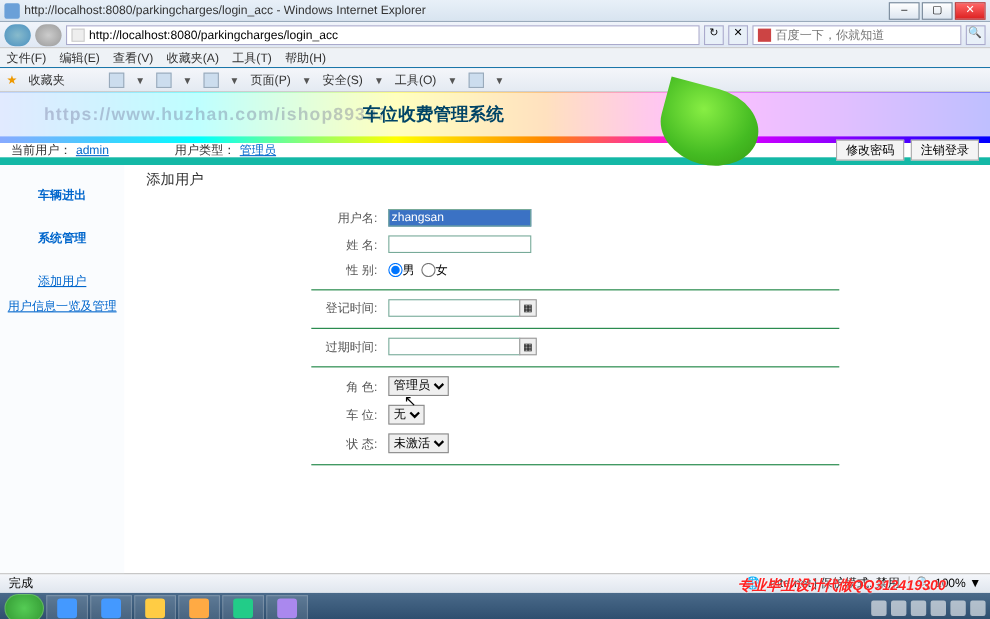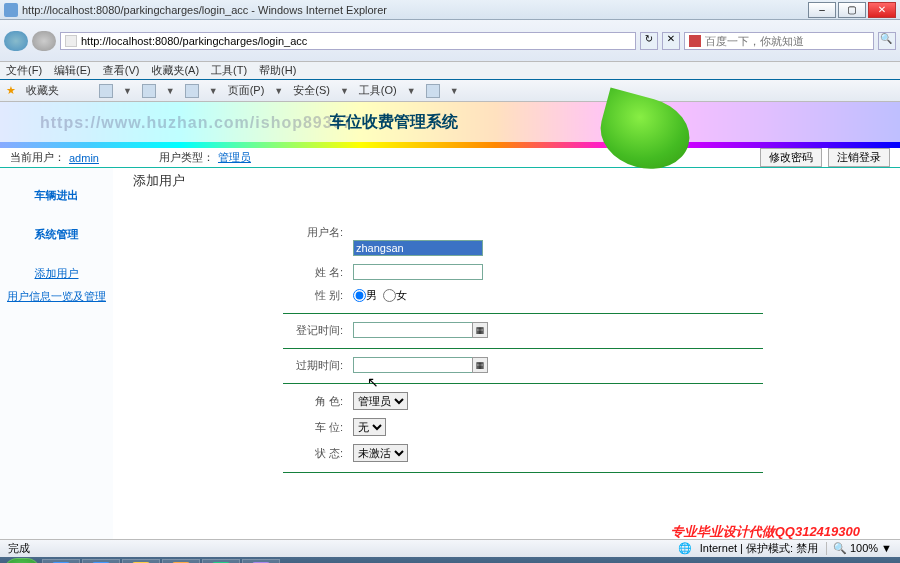--- a/index.html
+++ b/index.html
@@ -6,21 +6,21 @@
 body { font-family: "Microsoft YaHei", SimSun, Arial, sans-serif; font-size: 12px; background: #fff; overflow: hidden; width: 900px; height: 563px; position: relative; }
 
 
 .titlebar { height: 20px; background: linear-gradient(#e8f0f8,#d8e4f0); display: flex; align-items: center; padding: 0 4px; border-bottom: 1px solid #9ab; }
 .titlebar .favicon { width: 14px; height: 14px; background: #6aa0d8; border-radius: 2px; margin-right: 4px; }
 .titlebar .title { color: #333; font-size: 11px; flex: 1; }
 .win-btns { display: flex; gap: 2px; }
 .win-btn { width: 28px; height: 16px; border: 1px solid #789; background: linear-gradient(#fff,#dde6f0); font-size: 10px; text-align: center; line-height: 14px; }
 .win-btn.close { background: linear-gradient(#f66,#d22); color: #fff; border-color: #b33; }
 
-.navbar { height: 42px; background: linear-gradient(#f0f4fa,#e0e8f4); display: flex; align-items: center; padding: 0 4px; gap: 4px; border-bottom: 1px solid #bbb; }
+.navbar { height: 24px; background: linear-gradient(#f0f4fa,#e0e8f4); display: flex; align-items: center; padding: 0 4px; gap: 4px; border-bottom: 1px solid #bbb; }
 .nav-arrow { width: 24px; height: 20px; border-radius: 10px; background: radial-gradient(#8bc,#4a90c0); display: inline-block; }
 .addr-wrap { flex: 1; display: flex; align-items: center; background: #fff; border: 1px solid #aac; height: 18px; padding: 0 4px; }
 .addr-wrap .url-icon { width: 12px; height: 12px; background: #eee; border: 1px solid #ccc; margin-right: 4px; }
 .addr-wrap input { border: none; outline: none; flex: 1; font-size: 11px; }
 .addr-btn { width: 18px; height: 18px; border: 1px solid #aac; background: #e8f0f8; font-size: 10px; text-align: center; }
 .search-wrap { display: flex; align-items: center; background: #fff; border: 1px solid #aac; height: 18px; width: 190px; padding: 0 4px; }
 .search-wrap .si { width: 12px; height: 12px; background: #c44; margin-right: 4px; }
 .search-wrap input { border: none; outline: none; flex: 1; font-size: 11px; color: #888; }
 
 .menubar { height: 18px; background: #eef2f6; display: flex; align-items: center; padding: 0 6px; gap: 12px; font-size: 11px; color: #333; border-bottom: 1px solid #0369a1; }
@@ -29,39 +29,39 @@
 .dd { font-size: 9px; color: #555; }
 
 
 .content { position: relative; height: 437px; background: #fff; }
 .banner { height: 46px; position: relative; background: linear-gradient(90deg, #8af 0%, #4cf 10%, #0ff 20%, #ff0 40%, #f80 55%, #f0f 70%, #80f 85%, #00f 100%); overflow: hidden; }
 .banner .stripe { position: absolute; left: 0; right: 0; top: 0; height: 40px; background: rgba(255,255,255,0.75); }
 .banner .logo-text { position: absolute; top: 10px; left: 330px; font-size: 16px; font-weight: bold; color: #046; font-family: KaiTi, serif; }
 .banner .watermark { position: absolute; top: 12px; left: 40px; font-size: 16px; color: rgba(100,100,140,0.35); font-weight: bold; letter-spacing: 1px; }
 .leaf { position: absolute; right: 210px; top: -4px; width: 90px; height: 70px; background: radial-gradient(ellipse at 40% 30%, #8e4 0%, #4b2 60%, #391 100%); border-radius: 0 60% 60% 60%; transform: rotate(15deg); z-index: 2; }
 
-.infobar { height: 20px; background: #fff; border-bottom: 1px solid #14b8a6; display: flex; align-items: center; padding: 0 10px; font-size: 11px; position: relative; }
+.infobar { height: 20px; background: #fff; border-bottom: 7px solid #14b8a6; display: flex; align-items: center; padding: 0 10px; font-size: 11px; position: relative; }
 .infobar .lbl { color: #333; }
 .infobar a { color: #06c; text-decoration: underline; margin-left: 4px; }
 .infobar .right { margin-left: auto; display: flex; gap: 6px; }
 .smbtn { border: 1px solid #aaa; background: #f4f4f4; padding: 1px 8px; font-size: 11px; }
 
 .main { display: flex; height: 371px; }
 .sidebar { width: 113px; background: #fafcfe; padding-top: 10px; text-align: center; font-size: 11px; }
 .sidebar .sb-item { display: block; margin: 10px 0 24px; color: #06c; font-weight: bold; }
 .sidebar .sb-sub { display: block; margin: 8px 0; color: #06c; text-decoration: underline; font-size: 11px; }
 
 .form-area { flex: 1; padding: 4px 20px; }
 .form-title { font-size: 13px; color: #333; margin-bottom: 18px; }
 .form-panel { margin-left: 150px; width: 480px; }
 .row { display: flex; align-items: center; margin-bottom: 8px; }
 .row.sep { border-bottom: 1px solid #15803d; padding-bottom: 10px; }
 .row label { width: 60px; text-align: right; color: #555; font-size: 11px; margin-right: 10px; }
 .txt { width: 130px; height: 16px; border: 1px solid #7a9; background: #fff; font-size: 11px; padding: 0 2px; }
-.txt.sel { background: #3b72c4; color: #fff; margin-top: 32px; }
+.txt.sel { background: #3b72c4; color: #fff; }
 .datebox { display: flex; align-items: center; }
 .datebox .txt { width: 120px; }
 .cal-btn { width: 16px; height: 16px; border: 1px solid #999; background: #eee; margin-left: -1px; display: flex; align-items: center; justify-content: center; font-size: 9px; }
 .radio-lbl { font-size: 11px; margin-right: 6px; }
 select.sel-box { font-size: 11px; border: 1px solid #888; height: 18px; }
 .btn-row { text-align: right; border-top: 1px solid #eee; padding-top: 8px; }
 .btn { border: 1px solid #888; background: #f0f0f0; padding: 1px 6px; font-size: 11px; }
 
 .cursor { position: absolute; left: 367px; top: 272px; font-size: 14px; color: #000; pointer-events: none; z-index: 5; }
 

